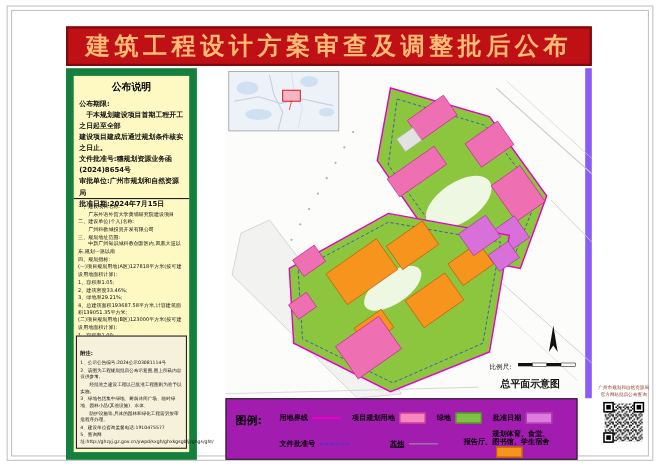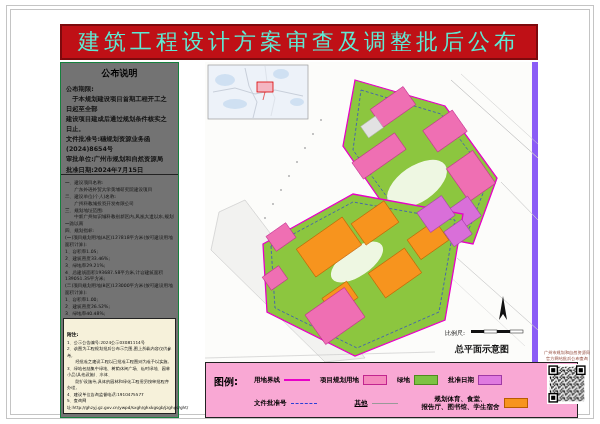--- a/index.html
+++ b/index.html
@@ -3,44 +3,44 @@
 <meta charset="utf-8">
 <style>
   html,body{margin:0;padding:0;background:#e9e9e9;font-family:"DejaVu Sans","Liberation Sans",sans-serif;}
   #page{position:relative;width:600px;height:424px;background:#ffffff;overflow:hidden;margin:0 auto;}
   .frame{position:absolute;border:1px solid #c4c4c4;pointer-events:none;}
   #frame-outer{left:6px;top:5px;width:586px;height:412px;}
   #frame-inner{left:10px;top:9px;width:578px;height:404px;}
 
   
   #banner{position:absolute;left:60px;top:24px;width:478px;height:36px;background:#bf1016;border:2px solid #7d0a0d;box-sizing:border-box;display:flex;align-items:center;justify-content:center;}
-  #banner span{color:#5eead4;font-size:22px;font-weight:normal;letter-spacing:4px;white-space:nowrap;}
-
-  
-  #left-panel{position:absolute;left:60px;top:62px;width:119px;height:356px;background:#737373;border:1px solid #15803d;box-sizing:border-box;}
+  #banner span{color:#fdba74;font-size:22px;font-weight:bold;letter-spacing:4px;white-space:nowrap;}
+
+  
+  #left-panel{position:absolute;left:60px;top:62px;width:119px;height:356px;background:#fef9c3;border:7px solid #15803d;box-sizing:border-box;}
   #notice-box{position:absolute;left:0;top:0;width:100%;height:112px;border-bottom:1px solid #222;box-sizing:border-box;padding:4px 5px;}
   #notice-title{text-align:center;font-size:9px;font-weight:bold;margin-bottom:4px;}
   #notice-body{font-size:6.3px;font-weight:bold;line-height:1.6;white-space:pre-line;color:#111;}
   #details{position:absolute;left:0;top:114px;width:100%;padding:3px 4px;box-sizing:border-box;font-size:4.6px;line-height:1.5;white-space:pre-line;color:#111;}
   #footnote-box{position:absolute;left:2px;right:2px;bottom:3px;border:1px solid #222;background:#f6f1da;padding:2px 3px;box-sizing:border-box;}
   #footnote-title{font-size:4.8px;font-weight:bold;}
   #footnote-body{font-size:4.2px;line-height:1.55;white-space:pre-line;color:#111;}
 
   
   #map-area{position:absolute;left:205px;top:62px;width:333px;height:300px;background:#fcfcfa;border-right:6px solid #8b5cf6;box-sizing:border-box;}
   #map-svg{position:absolute;left:0;top:0;}
 
   
-  #legend{position:absolute;left:205px;top:362px;width:373px;height:56px;background:#f9a8d4;border:1px solid #222;box-sizing:border-box;padding-left:12px;}
+  #legend{position:absolute;left:205px;top:362px;width:320px;height:56px;background:#a21caf;border:1px solid #222;box-sizing:border-box;padding-left:12px;}
   #legend-title{position:absolute;left:8px;top:12px;font-size:10px;font-weight:bold;}
   .lg-row{position:absolute;left:48px;right:4px;display:flex;align-items:center;}
   #lg-row1{top:8px;height:18px;}
   #lg-row2{top:30px;height:20px;}
   .lg-item{display:flex;align-items:center;margin-right:10px;}
-  .lg-lab{font-size:6.5px;font-weight:bold;white-space:nowrap;margin-right:4px;text-align:center;}
+  .lg-lab{font-size:6.5px;font-weight:bold;white-space:nowrap;margin-right:4px;text-align:right;}
   .lg-lab.two-line{line-height:1.25;white-space:pre-line;}
   .lg-line{width:26px;height:0;border-top:2px solid #e800c8;}
   .lg-line.gray{border-top:1.6px solid #999;}
   .lg-line.dashed{border-top:1.6px dashed #2b3fd6;}
   .lg-swatch{width:24px;height:10px;border:1px solid #b05090;box-sizing:border-box;}
   .sw-pink{background:#f589bd;border-color:#c2258f;}
   .sw-green{background:#7dc242;border-color:#4e8a1e;}
   .sw-violet{background:#df7ae0;border-color:#a03aa5;}
   .sw-orange{background:#f7941e;border-color:#b85c00;}
 
@@ -222,21 +222,21 @@
     </div>
     <div id="lg-row2" class="lg-row">
       <div class="lg-item">
         <span class="lg-lab">文件批准号</span>
         <span class="lg-line dashed"></span>
       </div>
       <div class="lg-item" style="margin-left:28px;text-decoration:underline;">
         <span class="lg-lab">其他</span>
         <span class="lg-line gray"></span>
       </div>
-      <div class="lg-item" style="margin-left:14px;">
+      <div class="lg-item" style="margin-left:14px;flex-direction:column;">
         <span class="lg-lab two-line">规划体育、食堂、
 报告厅、图书馆、学生宿舍</span>
         <span class="lg-swatch sw-orange"></span>
       </div>
     </div>
   </div>
 
   <div id="qr-block">
     <div id="qr-caption">广州市规划和自然资源局
 官方网站批后公布查询</div>

